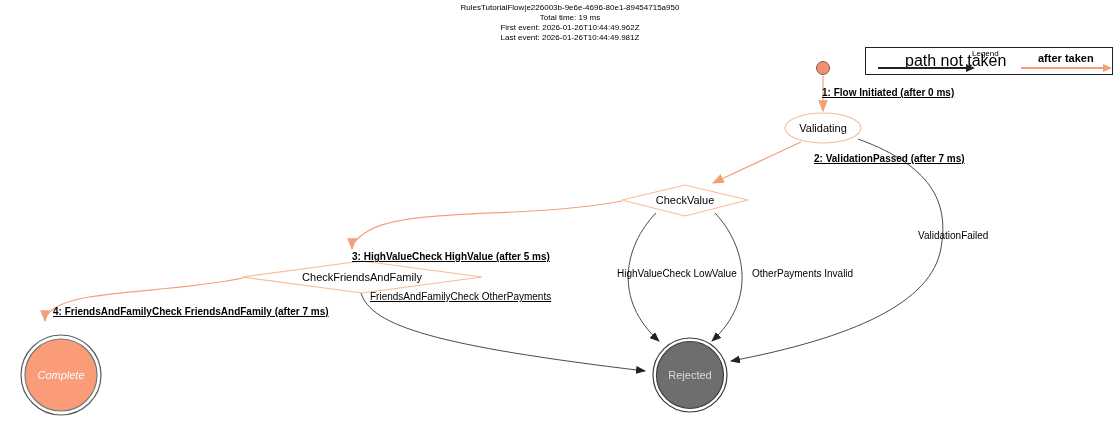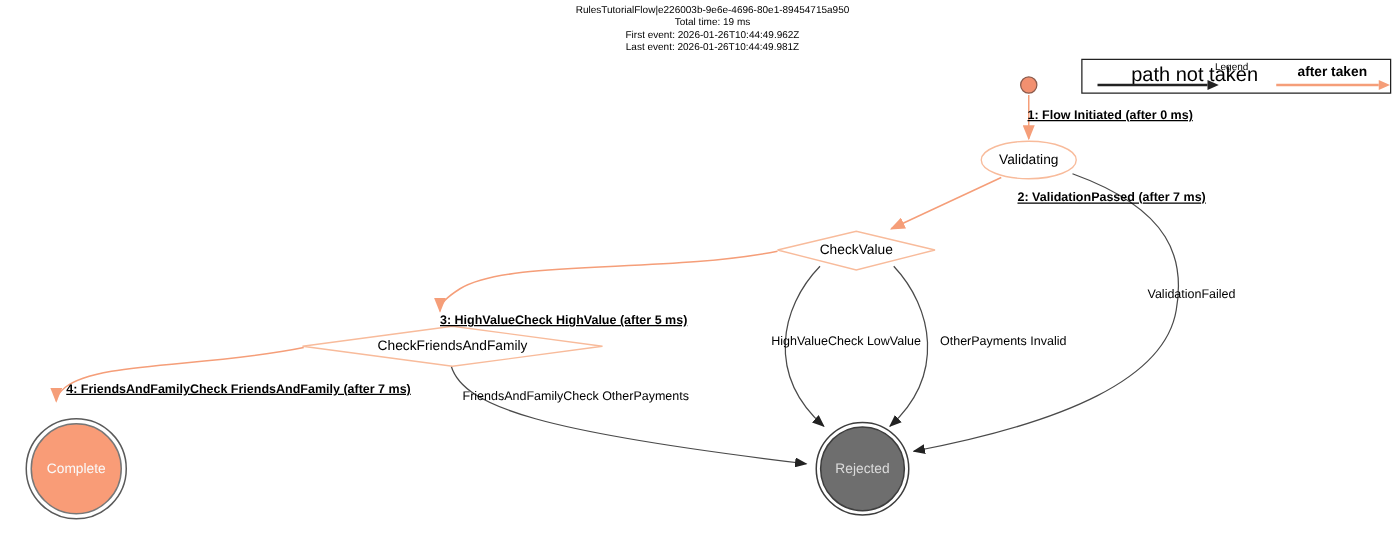--- a/index.html
+++ b/index.html
@@ -19,21 +19,21 @@
   .edge.taken{stroke:var(--path_taken,#f59e79);stroke-width:1.2px;}
   .edge.notTaken{stroke:var(--path_not_taken,#4a4a4a);}
   .mk-taken{fill:var(--path_taken,#f59e79);}
   .mk-not{fill:#222;}
   .stateShape{fill:#fff;stroke:var(--node_outline,#f8bb9b);stroke-width:1.1px;}
   .startDot{fill:var(--start_fill,#f29070);stroke:#8a5a4b;stroke-width:1px;}
   .lbl{position:absolute;font-size:10px;color:#000;white-space:nowrap;}
   .lbl.takenLbl{font-weight:bold;text-decoration:underline;}
   .nodeLbl{position:absolute;font-size:11px;color:#000;white-space:nowrap;
     transform:translate(-50%,-50%);}
-  .nodeLbl.onComplete{color:#fafafa;}
+  .nodeLbl.onComplete{color:#fafafa;font-style:italic;}
   .nodeLbl.onRejected{color:#dcdcdc;}
   .legend{
     position:absolute;left:865px;top:47px;width:246px;height:26px;
     border:1px solid #222;background:#fff;
   }
   .legend-title{position:absolute;left:106px;top:1px;font-size:8px;color:#000;}
   .legend-not-label{position:absolute;left:39px;top:4px;font-size:16px;color:#000;}
   .legend-taken-label{position:absolute;left:172px;top:4px;font-size:11px;font-weight:bold;color:#000;}
   .legend-line{position:absolute;top:19px;height:2px;}
   .legend-line.black{left:12px;width:88px;background:#222;}
@@ -106,15 +106,15 @@
   <div class="nodeLbl onRejected" style="left:690px;top:375px;">Rejected</div>
 
   <div class="lbl takenLbl" style="left:822px;top:87px;">1: Flow Initiated (after 0 ms)</div>
   <div class="lbl takenLbl" style="left:814px;top:153px;">2: ValidationPassed (after 7 ms)</div>
   <div class="lbl takenLbl" style="left:352px;top:230px;margin-top:21px;">3: HighValueCheck HighValue (after 5 ms)</div>
   <div class="lbl takenLbl" style="left:53px;top:306px;">4: FriendsAndFamilyCheck FriendsAndFamily (after 7 ms)</div>
 
   <div class="lbl" style="left:918px;top:230px;">ValidationFailed</div>
   <div class="lbl" style="left:617px;top:268px;">HighValueCheck LowValue</div>
   <div class="lbl" style="left:752px;top:268px;">OtherPayments Invalid</div>
-  <div class="lbl" style="left:370px;top:312px;">FriendsAndFamilyCheck OtherPayments</div>
+  <div class="lbl" style="left:370px;top:291px;text-decoration:underline;">FriendsAndFamilyCheck OtherPayments</div>
 
 </div>
 
 </body></html>

